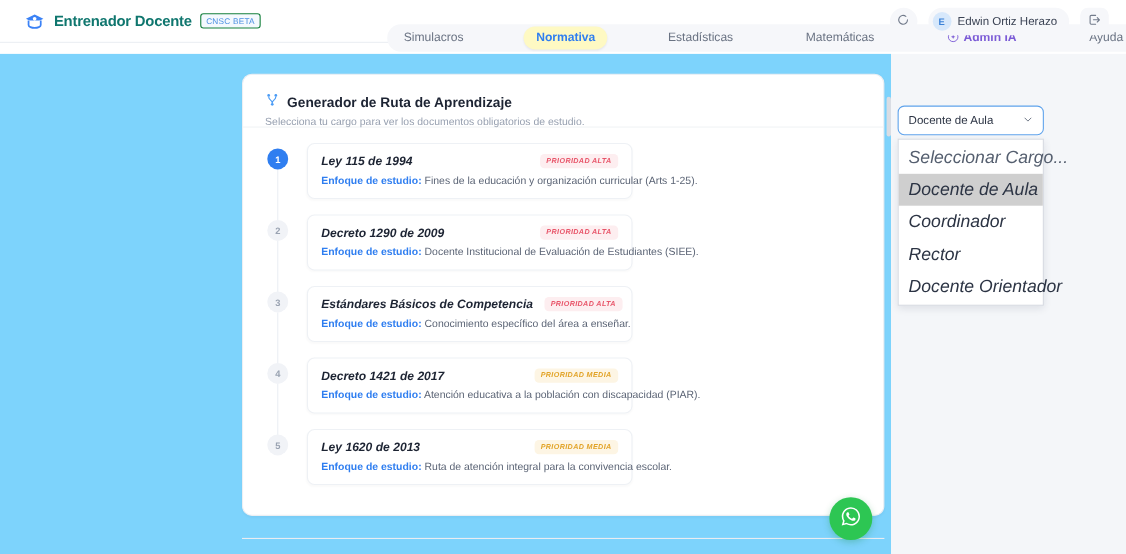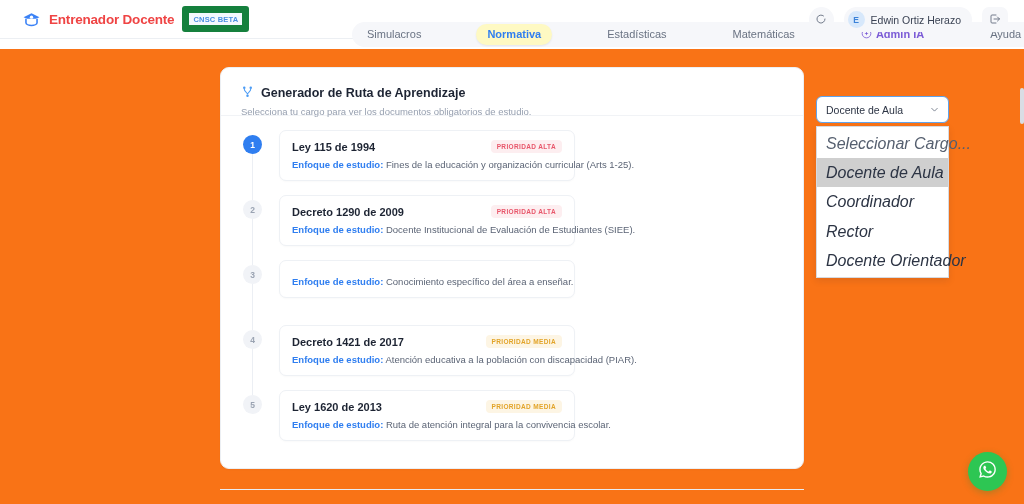--- a/index.html
+++ b/index.html
@@ -23,26 +23,26 @@
     display: flex; align-items: center;
     box-sizing: border-box;
     z-index: 40;
   }
   .brand {
     display: flex; align-items: center; gap: 8px;
     margin-left: 22px;
   }
   .brand-logo { width: 19px; height: 19px; display: block; }
   .brand-name {
-    font-size: 13.5px; font-weight: bold; color: #ef4444;
+    font-size: 13.5px; font-weight: bold; color: #0f766e;
     letter-spacing: -0.2px;
   }
   .beta-badge {
-    font-size: 7.5px; font-weight: bold; color: #4a8fe0;
-    border: 7px solid #15803d; border-radius: 3px;
+    font-size: 7.5px; font-weight: normal; color: #4a8fe0;
+    border: 1px solid #15803d; border-radius: 3px;
     padding: 1.5px 4px; letter-spacing: 0.2px;
     background: #f4f9fe;
   }
 
   .nav-center {
     position: absolute; left: 352px; top: 22px;
     display: flex; align-items: center;
     height: 25px;
     background: #f6f7fa;
     border-radius: 14px;
@@ -100,22 +100,22 @@
     overflow: hidden;
   }
   .ghost-text {
     position: absolute; top: -4px; font-size: 9px; color: #dfe3ea;
     white-space: nowrap;
   }
 
   
   .page {
     position: absolute; top: 49px; left: 0;
-    width: 1024px; height: 455px;
-    background: #f97316;
+    width: 810px; height: 455px;
+    background: #7dd3fc;
   }
 
   
   .card {
     position: absolute; left: 220px; top: 18px;
     width: 584px; height: 402px;
     background: #ffffff;
     border: 1px solid #eceff3;
     border-radius: 9px;
     box-sizing: border-box;
@@ -202,20 +202,21 @@
     border: 1px solid #eef1f5;
     border-radius: 7px;
     background: #ffffff;
     padding: 9px 12px 10px 12px;
     box-sizing: border-box;
     box-shadow: 0 1px 2px rgba(25,35,60,0.025);
   }
   .doc-top {
     display: flex; align-items: center; justify-content: space-between;
     gap: 10px;
+    font-style: italic;
   }
   .doc-title {
     font-size: 11px; font-weight: bold; color: #1d2433;
     white-space: nowrap;
   }
   .prio {
     font-size: 6.5px; font-weight: bold;
     letter-spacing: 0.35px;
     padding: 3px 6px; border-radius: 4px;
     white-space: nowrap;
@@ -410,20 +411,24 @@
             </div>
           </div>
         </div>
 
         <div class="tl-row">
           <div class="tl-marker-col">
             <div class="tl-dot idle">3</div>
             <div class="tl-line"></div>
           </div>
           <div class="doc-card">
+            <div class="doc-top">
+              <span class="doc-title">Estándares Básicos de Competencia</span>
+              <span class="prio alta">PRIORIDAD ALTA</span>
+            </div>
             <div class="doc-focus">
               <span class="lbl">Enfoque de estudio:</span><span> Conocimiento específico del área a enseñar.</span>
             </div>
           </div>
         </div>
 
         <div class="tl-row">
           <div class="tl-marker-col">
             <div class="tl-dot idle">4</div>
             <div class="tl-line"></div>

